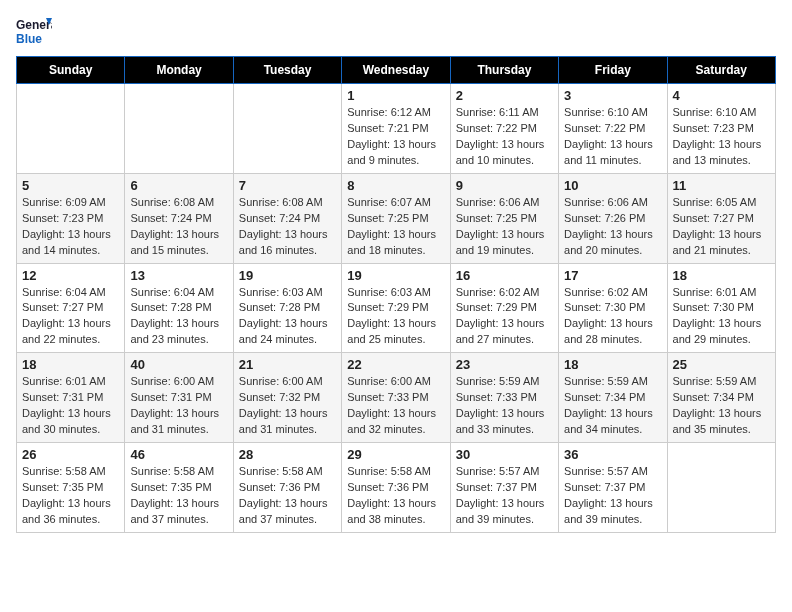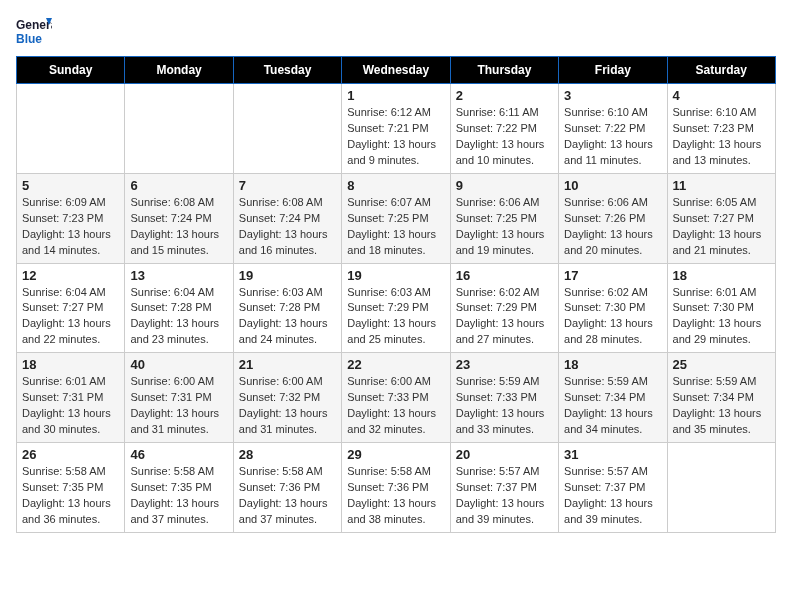--- a/index.html
+++ b/index.html
@@ -227,23 +227,23 @@
         </td>
         <td>
           <div class="day-number">28</div>
           <div class="day-info">Sunrise: 5:58 AM<br>Sunset: 7:36 PM<br>Daylight: 13 hours and 37 minutes.</div>
         </td>
         <td>
           <div class="day-number">29</div>
           <div class="day-info">Sunrise: 5:58 AM<br>Sunset: 7:36 PM<br>Daylight: 13 hours and 38 minutes.</div>
         </td>
         <td>
-          <div class="day-number">20</div>
+          <div class="day-number">30</div>
           <div class="day-info">Sunrise: 5:57 AM<br>Sunset: 7:37 PM<br>Daylight: 13 hours and 39 minutes.</div>
         </td>
         <td>
-          <div class="day-number">31</div>
+          <div class="day-number">36</div>
           <div class="day-info">Sunrise: 5:57 AM<br>Sunset: 7:37 PM<br>Daylight: 13 hours and 39 minutes.</div>
         </td>
         <td class="empty-cell"></td>
       </tr>
     </tbody>
 </table>
 
 </body></html>

